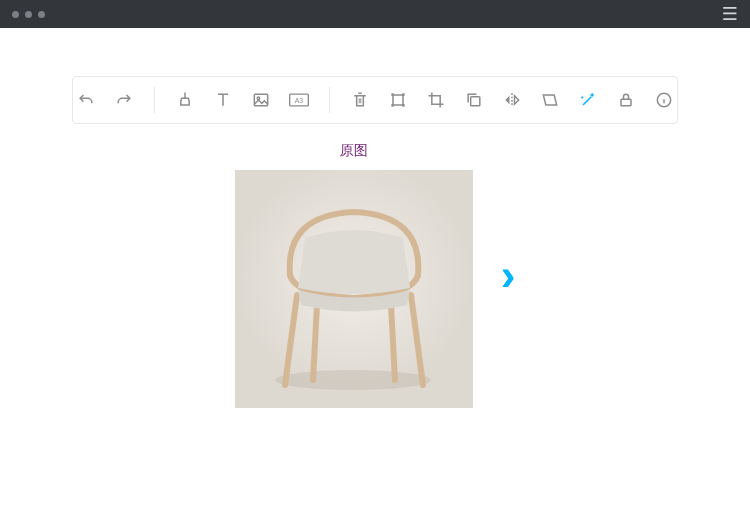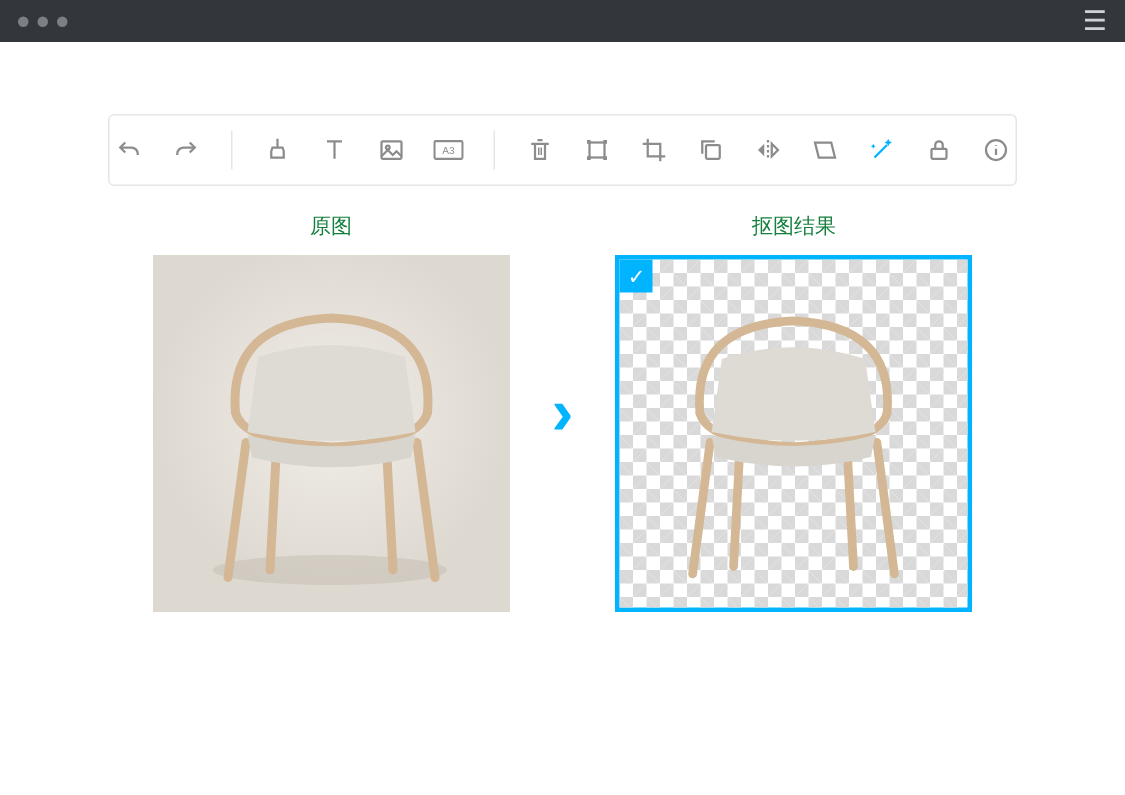--- a/index.html
+++ b/index.html
@@ -8,21 +8,21 @@
 .dots { display: flex; gap: 6px; }
 .dot { width: 7px; height: 7px; border-radius: 50%; background: #7c7f84; }
 .hamburger { color: #cfd2d6; font-size: 18px; cursor: pointer; line-height: 1; }
 .content { padding: 48px 72px 0; }
 .toolbar { border: 1px solid #e6e6e6; border-radius: 4px; height: 48px; display: flex; align-items: center; justify-content: center; gap: 14px; margin-bottom: 18px; }
 .tb-btn { width: 24px; height: 24px; display: flex; align-items: center; justify-content: center; color: #8c8c8c; cursor: pointer; }
 .tb-btn.active { color: #00b4ff; }
 .tb-sep { width: 1px; height: 26px; background: #e6e6e6; margin: 0 4px; }
 .compare { display: flex; align-items: center; justify-content: center; gap: 28px; }
 .panel { display: flex; flex-direction: column; align-items: center; }
-.panel-label { font-size: 14px; color: #15803d; margin-bottom: 10px; }
+.panel-label { font-size: 14px; color: #701a75; margin-bottom: 10px; }
 .img-box { width: 238px; height: 238px; position: relative; }
 .img-box.original { background: #ebe7e2; }
 .img-box.result { border: 3px solid #00b4ff; background: #fff; }
 .checker { position: absolute; inset: 0; background-image: linear-gradient(45deg,#d9d9d9 25%,transparent 25%),linear-gradient(-45deg,#d9d9d9 25%,transparent 25%),linear-gradient(45deg,transparent 75%,#d9d9d9 75%),linear-gradient(-45deg,transparent 75%,#d9d9d9 75%); background-size: 18px 18px; background-position: 0 0,0 9px,9px -9px,-9px 0; }
 .check-badge { position: absolute; top: 0; left: 0; width: 22px; height: 22px; background: #00b4ff; color: #fff; display: flex; align-items: center; justify-content: center; font-size: 14px; z-index: 3; }
 .arrow { color: #00b4ff; font-size: 44px; font-weight: bold; }
 .chair { position: absolute; inset: 0; z-index: 2; }
 svg { display: block; }
 </style>
 </head>
@@ -160,34 +160,15 @@
             <path d="M156 135 L160 210"></path>
           </g>
           <path d="M63 120 Q119 135 175 120 L172 135 Q119 148 66 135 Z" fill="#d8d5cf"></path>
           <path d="M70 68 Q119 52 168 68 L175 118 Q119 130 63 118 Z" fill="#dedbd5"></path>
         </svg>
       </div>
     </div>
 
     <div class="arrow">›</div>
 
-    <div class="panel">
-      <div class="panel-label">抠图结果</div>
-      <div class="img-box result">
-        <div class="checker"></div>
-        <div class="check-badge">✓</div>
-        <svg class="chair" viewBox="0 0 238 238">
-          <g stroke="#d4b896" stroke-width="6" fill="none" stroke-linecap="round">
-            <path d="M55 105 Q50 45 119 42 Q188 45 183 105"></path>
-            <path d="M55 105 Q60 125 119 128 Q178 125 183 105"></path>
-            <path d="M62 125 L50 215"></path>
-            <path d="M176 125 L188 215"></path>
-            <path d="M82 135 L78 210"></path>
-            <path d="M156 135 L160 210"></path>
-          </g>
-          <path d="M63 120 Q119 135 175 120 L172 135 Q119 148 66 135 Z" fill="#d8d5cf"></path>
-          <path d="M70 68 Q119 52 168 68 L175 118 Q119 130 63 118 Z" fill="#dedbd5"></path>
-        </svg>
-      </div>
-    </div>
 
   </div>
 </div>
 
 </body></html>

